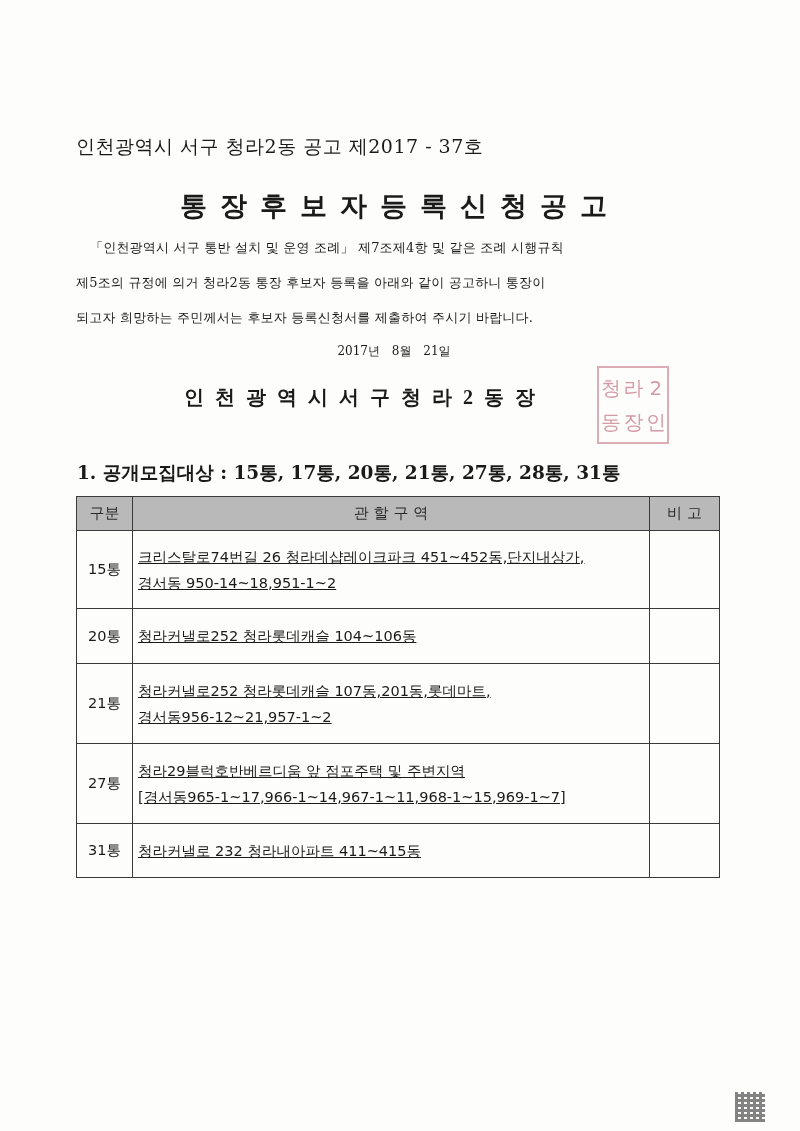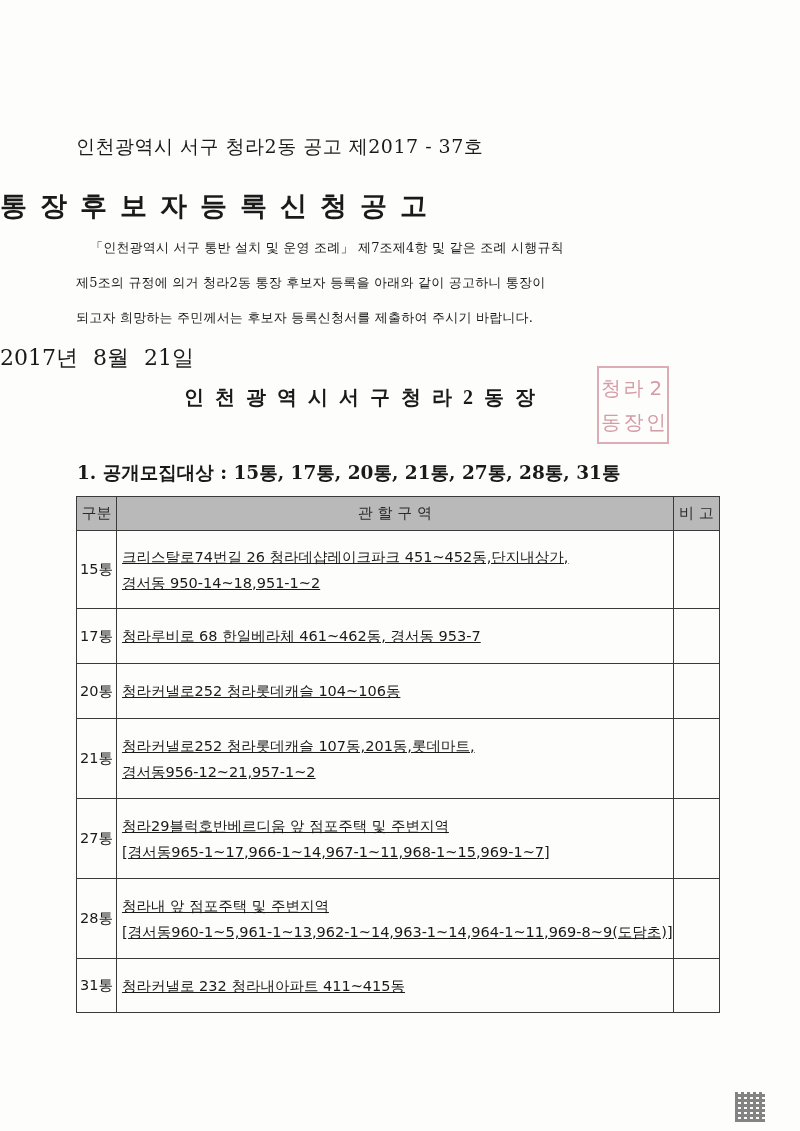--- a/index.html
+++ b/index.html
@@ -7,32 +7,32 @@
     width: 800px; height: 1131px; background: #fdfdfc;
     position: relative; overflow: hidden;
     font-family: "DejaVu Sans", sans-serif; color: #1a1a1a;
   }
   .serif { font-family: "DejaVu Serif", "Liberation Serif", serif; }
   #notice-number {
     position: absolute; left: 76px; top: 134px;
     font-size: 19px; letter-spacing: 0.5px; white-space: nowrap;
   }
   #doc-title {
-    position: absolute; left: 0; width: 800px; top: 188px; 
+    position: absolute; left: 0; width: 800px; top: 188px; text-align: center;
     font-size: 27px; font-weight: bold; letter-spacing: 13px;
   }
   .body-line {
     position: absolute; font-size: 13px; white-space: nowrap; letter-spacing: 0.2px;
   }
   #body-1 { left: 90px; top: 239px; }
   #body-2 { left: 76px; top: 274px; }
   #body-3 { left: 76px; top: 309px; text-align: right; }
   #doc-date {
-    position: absolute; left: 0; width: 788px; top: 343px; text-align: left;
-    font-size: 22px; word-spacing: 8px;
+    position: absolute; left: 0; width: 788px; top: 343px; text-align: center;
+    font-size: 12px; word-spacing: 8px;
   }
   #issuer {
     position: absolute; left: 184px; top: 384px;
     font-size: 20px; font-weight: bold; letter-spacing: 11px; white-space: nowrap; font-family: Liberation Serif, serif;
   }
   #seal {
     position: absolute; left: 597px; top: 366px; width: 72px; height: 78px;
     border: 2px solid #d8a0aa; color: #cf8a98; box-sizing: border-box;
     display: flex; flex-wrap: wrap; align-content: center; justify-content: center;
     font-size: 20px; line-height: 34px; opacity: 0.85; letter-spacing: -1px;
@@ -97,27 +97,20 @@
   <tbody id="table-body">
       <tr style="height: 78px;">
         <td class="c1">15통</td>
         <td class="area">
           <div>크리스탈로74번길 26 청라데샵레이크파크 451~452동,단지내상가,</div>
           <div>경서동 950-14~18,951-1~2</div>
         </td>
         <td class="c3"></td>
       </tr>
       <tr style="height: 55px;">
-        <td class="c1">17통</td>
-        <td class="area">
-          <div>청라루비로 68  한일베라체 461~462동, 경서동 953-7</div>
-        </td>
-        <td class="c3"></td>
-      </tr>
-      <tr style="height: 55px;">
         <td class="c1">20통</td>
         <td class="area">
           <div>청라커낼로252 청라롯데캐슬 104~106동</div>
         </td>
         <td class="c3"></td>
       </tr>
       <tr style="height: 80px;">
         <td class="c1">21통</td>
         <td class="area">
           <div>청라커낼로252 청라롯데캐슬 107동,201동,롯데마트,</div>
@@ -126,28 +119,20 @@
         <td class="c3"></td>
       </tr>
       <tr style="height: 80px;">
         <td class="c1">27통</td>
         <td class="area">
           <div>청라29블럭호반베르디움 앞 점포주택 및 주변지역</div>
           <div>[경서동965-1~17,966-1~14,967-1~11,968-1~15,969-1~7]</div>
         </td>
         <td class="c3"></td>
       </tr>
-      <tr style="height: 80px;">
-        <td class="c1">28통</td>
-        <td class="area">
-          <div>청라내 앞 점포주택 및 주변지역</div>
-          <div>[경서동960-1~5,961-1~13,962-1~14,963-1~14,964-1~11,969-8~9(도담초)]</div>
-        </td>
-        <td class="c3"></td>
-      </tr>
       <tr style="height: 54px;">
         <td class="c1">31통</td>
         <td class="area">
           <div>청라커낼로 232 청라내아파트 411~415동</div>
         </td>
         <td class="c3"></td>
       </tr>
     </tbody>
 </table>
 

